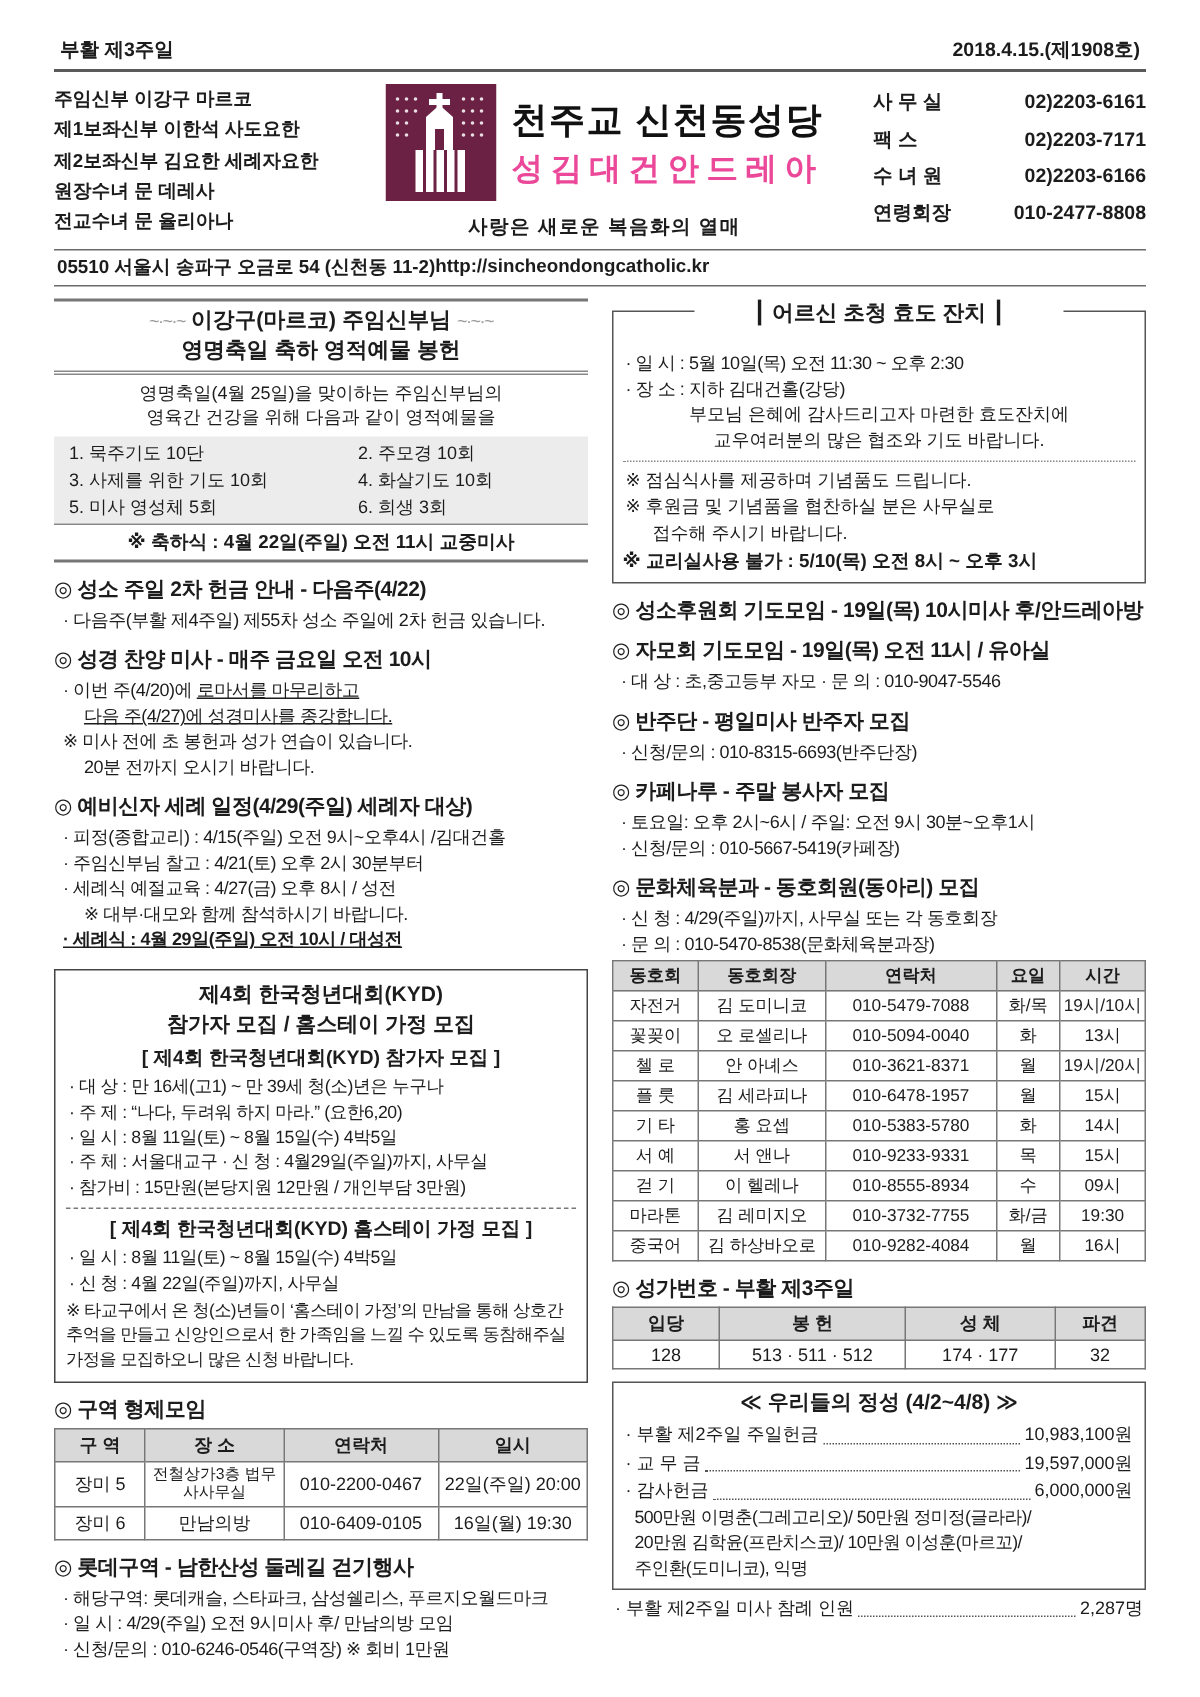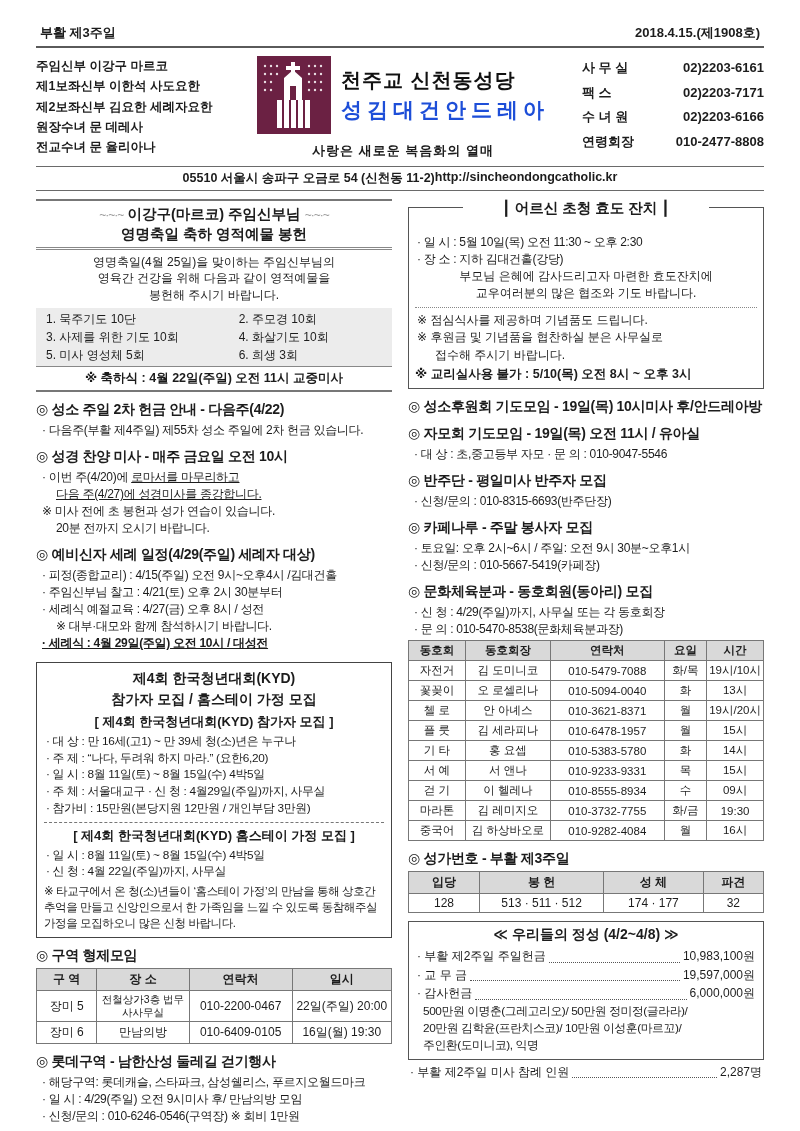--- a/index.html
+++ b/index.html
@@ -16,26 +16,26 @@
   .hr2 { border-top:2px solid #5a5a5a; }
   .hr1 { border-top:1.5px solid #6a6a6a; }
 
   
   .masthead { display:flex; align-items:stretch; padding:8px 0 6px 0; }
   .clergy { width:188px; font-size:12.5px; font-weight:bold; line-height:1.62; white-space:nowrap; }
   .mh-center { flex:1; display:flex; flex-direction:column; align-items:center; }
   .logo-row { display:flex; align-items:center; gap:10px; }
   .logo { width:74px; height:78px; }
   .titles { text-align:left; }
-  .church-name { font-size:20px; font-weight:900; letter-spacing:1px; color:#111; }
-  .patron { font-size:21px; font-weight:bold; letter-spacing:5px; color:#1d4ed8; margin-top:2px; }
+  .church-name { font-size:24px; font-weight:900; letter-spacing:1px; color:#111; }
+  .patron { font-size:21px; font-weight:bold; letter-spacing:5px; color:#ec4899; margin-top:2px; }
   .motto { font-size:13px; font-weight:bold; margin-top:8px; letter-spacing:1px; }
   .contacts { width:182px; font-size:13px; font-weight:bold; line-height:1.9; white-space:nowrap; }
   .contacts .row { display:flex; justify-content:space-between; }
-  .addr-row { display:flex; justify-content:center; font-size:12.5px; font-weight:bold; padding:3px 2px; }
+  .addr-row { display:flex; justify-content:flex-start; font-size:12.5px; font-weight:bold; padding:3px 2px; }
 
   
   .main { display:flex; gap:16px; margin-top:6px; }
   .col { flex:1; min-width:0; }
 
   .sec-title { font-size:14px; font-weight:bold; margin:9px 0 3px 0; letter-spacing:-0.3px; }
   .line { font-size:12px; line-height:1.42; padding-left:6px; letter-spacing:-0.3px; }
   .line.indent { padding-left:20px; }
   .u { text-decoration:underline; }
   .bold { font-weight:bold; }
@@ -182,21 +182,20 @@
       <div class="feast-box">
         <div class="fb-titlewrap">
           <span class="swirl">~·~·~</span>
           <span>이강구(마르코) 주임신부님</span>
           <span class="swirl">~·~·~</span><br>
           <span>영명축일 축하 영적예물 봉헌</span>
         </div>
         <div class="fb-body">
           <div>영명축일(4월 25일)을 맞이하는 주임신부님의</div>
           <div>영육간 건강을 위해 다음과 같이 영적예물을</div>
-          <div>봉헌해 주시기 바랍니다.</div>
         </div>
         <div class="fb-offer">
           <span>1. 묵주기도 10단</span>
           <span>2. 주모경 10회</span>
           <span>3. 사제를 위한 기도 10회</span>
           <span>4. 화살기도 10회</span>
           <span>5. 미사 영성체 5회</span>
           <span>6. 희생 3회</span>
         </div>
         <div class="fb-note">※ 축하식 : 4월 22일(주일) 오전 11시 교중미사</div>

